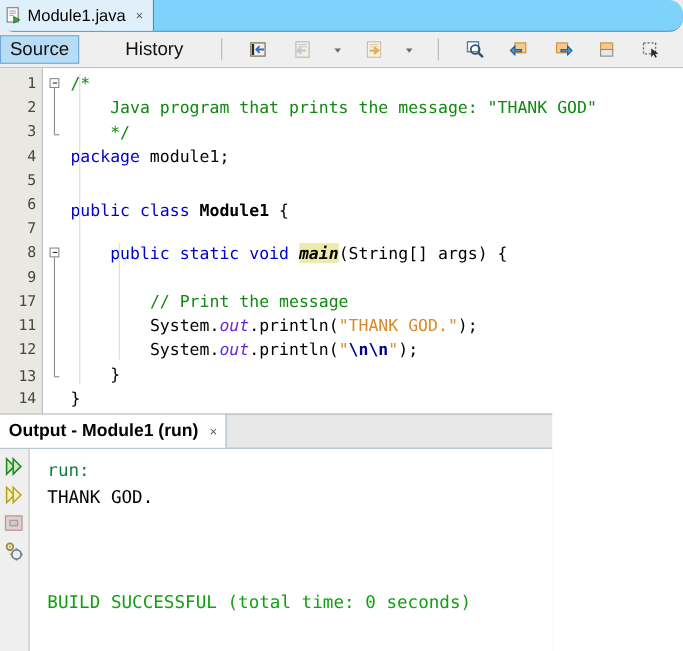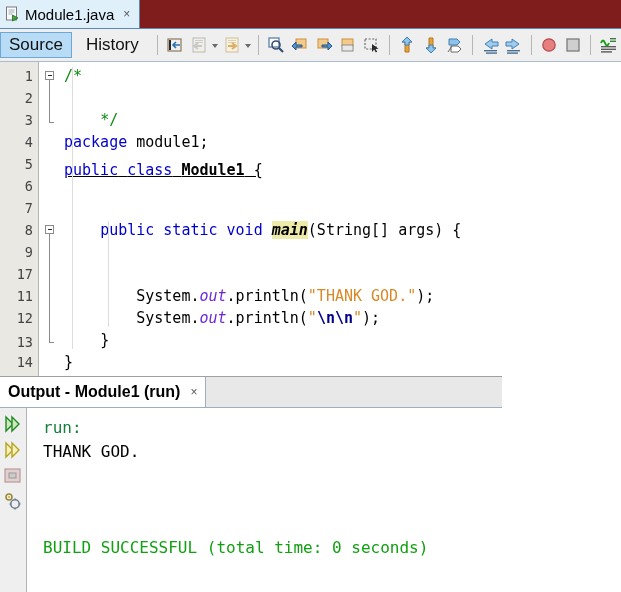--- a/index.html
+++ b/index.html
@@ -22,22 +22,23 @@
     width: 621px;
     height: 376px;
     background: #eeeeee;
     box-sizing: border-box;
   }
 
   
   .tab-row {
     position: relative;
     height: 28px;
-    background: #7f1d1d;
+    background: #7dd3fc;
     border-bottom: 1px solid #5c87b2;
+    border-radius: 13px;
   }
   .file-tab {
     position: absolute;
     left: 0; top: 0;
     height: 28px;
     box-sizing: border-box;
     display: flex;
     align-items: center;
     padding: 0 4px 0 5px;
     background: #dff0fb;
@@ -68,20 +69,21 @@
   }
 
   
   .toolbar {
     position: relative;
     height: 32px;
     background: #efefef;
     border-bottom: 1px solid #a9bdd0;
     display: flex;
     align-items: center;
+    gap: 16px;
   }
   .view-tab {
     height: 26px;
     display: flex;
     align-items: center;
     padding: 0 8px;
     font-size: 17px;
     color: #111;
     box-sizing: border-box;
     margin-left: 0px;
@@ -291,21 +293,21 @@
           <path d="M7.5 9 L7.5 15 L13 12 Z" fill="#3ea33e" stroke="#23701f" stroke-width="0.8"></path>
         </svg>
       </span>
       <span class="file-tab-label">Module1.java</span>
       <span class="tab-close">×</span>
     </div>
   </div>
 
   <div class="toolbar">
     <div class="view-tab selected">Source</div>
-    <div class="view-tab" style="margin-left:6px;">History</div>
+    <div class="view-tab" style="margin-left:18px;">History</div>
     <div class="tb-sep" style="margin-left:10px;"></div>
 
     <div class="tb-btn">
       <svg width="22" height="22" viewBox="0 0 22 22">
         <rect x="4" y="5" width="13" height="12" fill="none" stroke="#8a7a5a" stroke-width="1.2"></rect>
         <rect x="5" y="6" width="2" height="10" fill="#2a2a2a"></rect>
         <path d="M16 11 L10 11 M12 8 L9 11 L12 14" fill="none" stroke="#2f6fb0" stroke-width="1.6"></path>
       </svg>
     </div>
     <div class="tb-btn">
@@ -449,27 +451,29 @@
       </div>
     <div id="fold-col">
         <div class="foldbox" style="left: 6px; top: 9px;"></div>
         <div class="foldline" style="left: 10px; top: 18px; height: 42px;"></div>
         <div class="foldend" style="left: 10px; top: 60px;"></div>
         <div class="foldbox" style="left: 6px; top: 163px;"></div>
         <div class="foldline" style="left: 10px; top: 172px; height: 108px;"></div>
         <div class="foldend" style="left: 10px; top: 280px;"></div>
       </div>
   <div class="codeline" style="top: 3px;"><span class="cmt">/*</span></div>
+      <div class="codeline" style="top: 25px;"><span>    </span><span class="cmt">Java program that prints the message: "THANK GOD"</span></div>
       <div class="codeline" style="top: 47px;"><span>    </span><span class="cmt">*/</span></div>
       <div class="codeline" style="top: 69px;"><span class="kw">package</span><span> module1;</span></div>
       <div class="codeline" style="top: 91px;"></div>
-      <div class="codeline" style="top: 97px; text-decoration: underline;"><span class="kw">public</span><span> </span><span class="kw">class</span><span> </span><span class="cls">Module1</span><span> {</span></div>
+      <div class="codeline" style="top: 118px;"><span class="kw">public</span><span> </span><span class="kw">class</span><span> </span><span class="cls">Module1</span><span> {</span></div>
       <div class="codeline" style="top: 135px;"></div>
       <div class="codeline" style="top: 157px;"><span>    </span><span class="kw">public</span><span> </span><span class="kw">static</span><span> </span><span class="kw">void</span><span> </span><span class="mainhl">main</span><span>(String[] args) {</span></div>
       <div class="codeline" style="top: 179px;"></div>
+      <div class="codeline" style="top: 201px;"><span>        </span><span class="cmt">// Print the message</span></div>
       <div class="codeline" style="top: 223px;"><span>        </span><span>System.</span><span class="fld">out</span><span>.println(</span><span class="str">"THANK GOD."</span><span>);</span></div>
       <div class="codeline" style="top: 245px;"><span>        </span><span>System.</span><span class="fld">out</span><span>.println(</span><span class="str">"</span><span class="esc">\n\n</span><span class="str">"</span><span>);</span></div>
       <div class="codeline" style="top: 267px;"><span>    </span><span>}</span></div>
       <div class="codeline" style="top: 289px;"><span>}</span></div>
       <div class="indentguide" style="left: 72px; top: 5px; height: 282px;"></div>
       <div class="indentguide" style="left: 108.08px; top: 159px; height: 106px;"></div>
     </div>
 </div>
 
 <div id="output-window">

